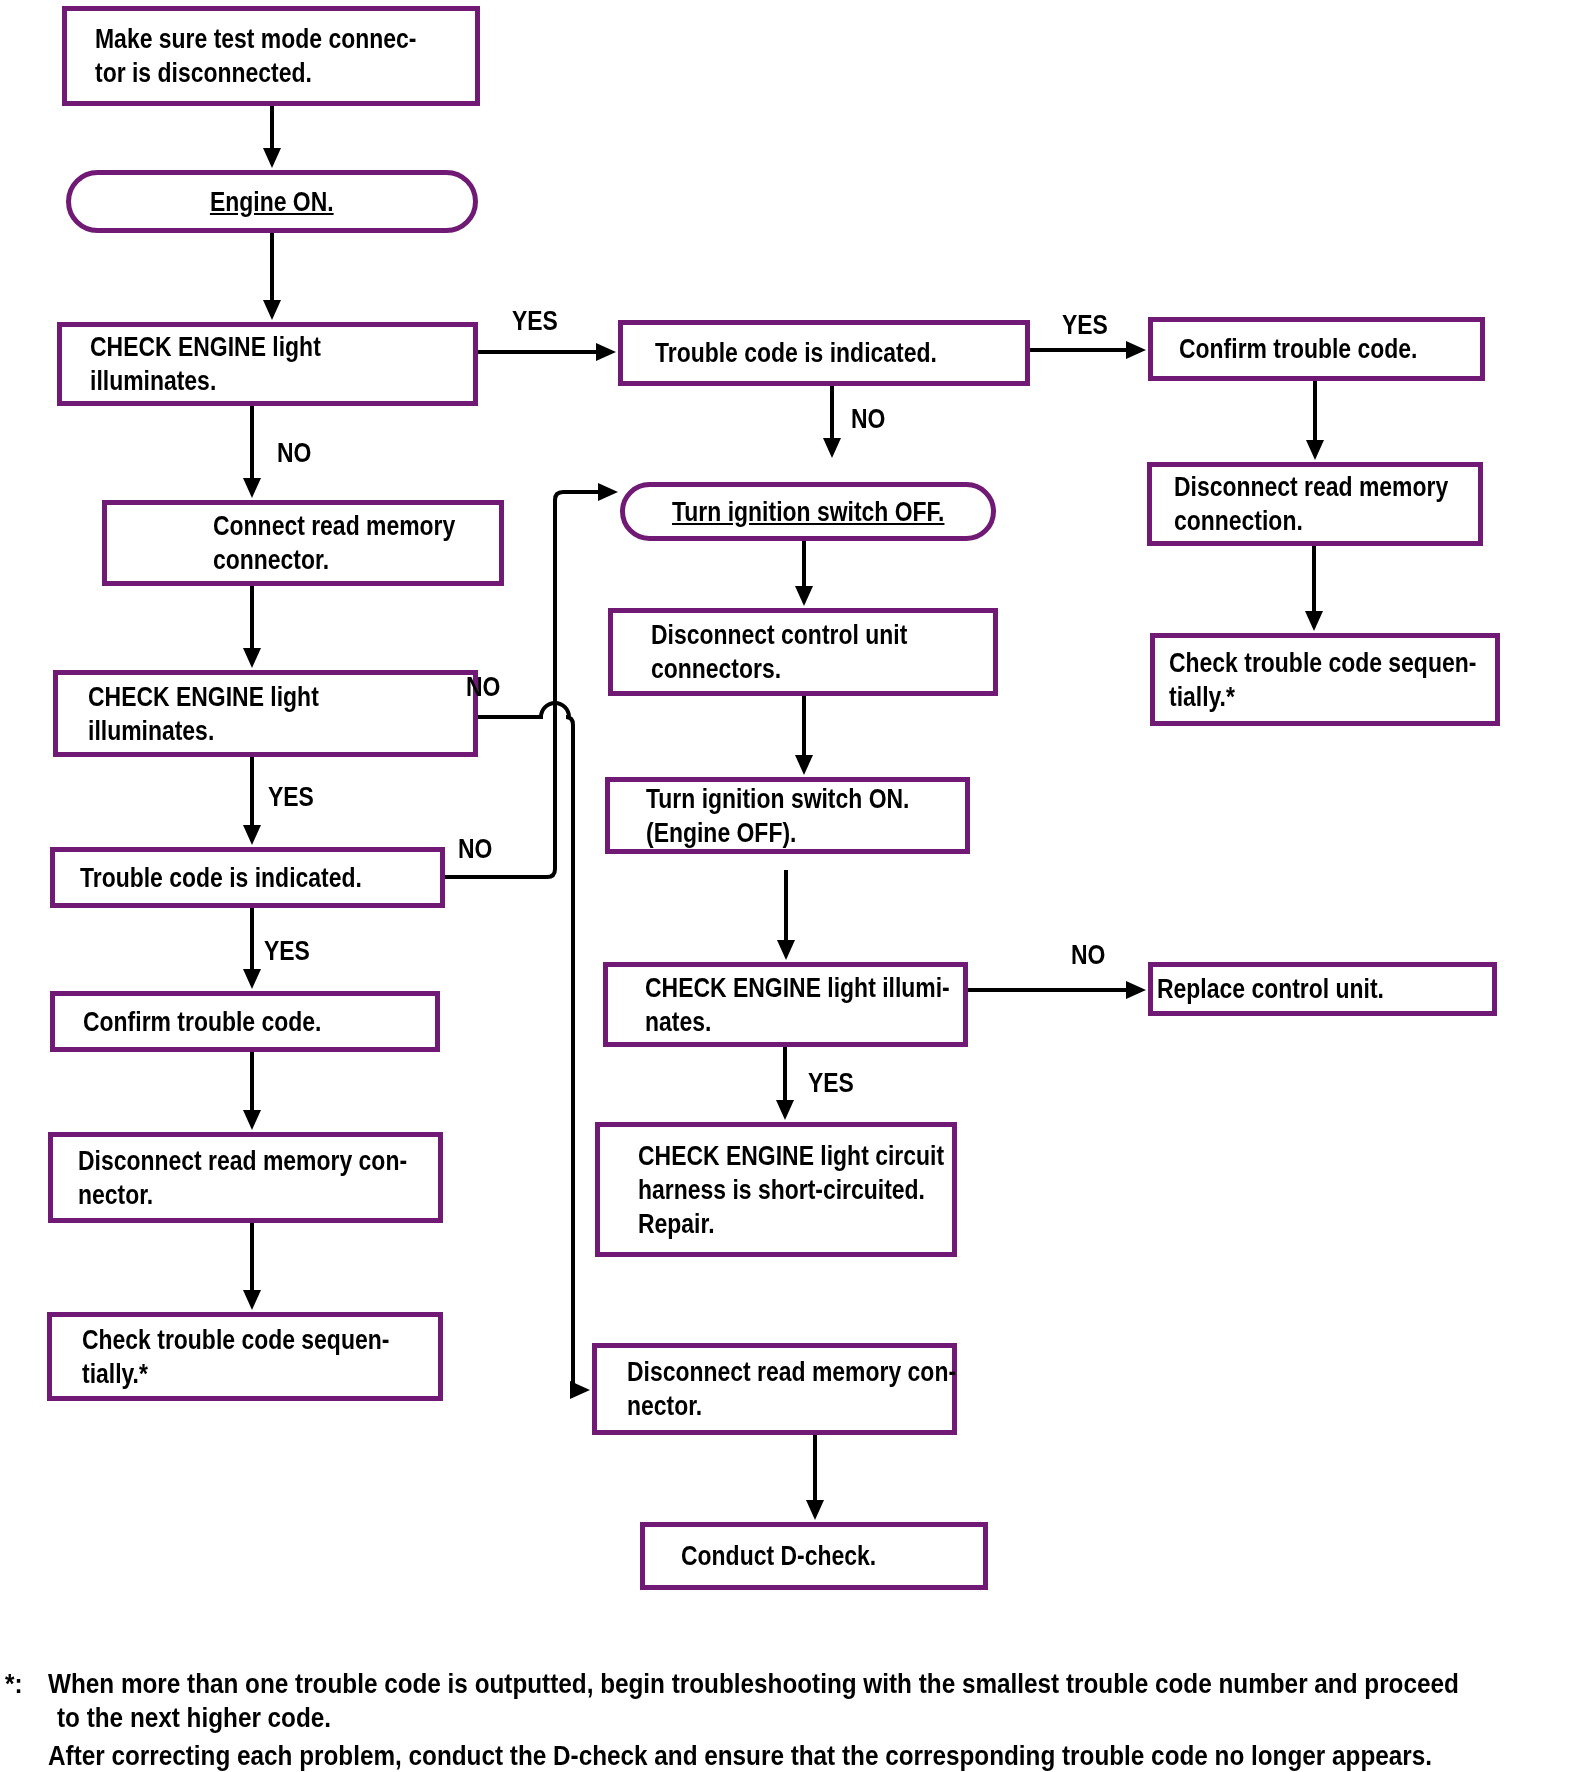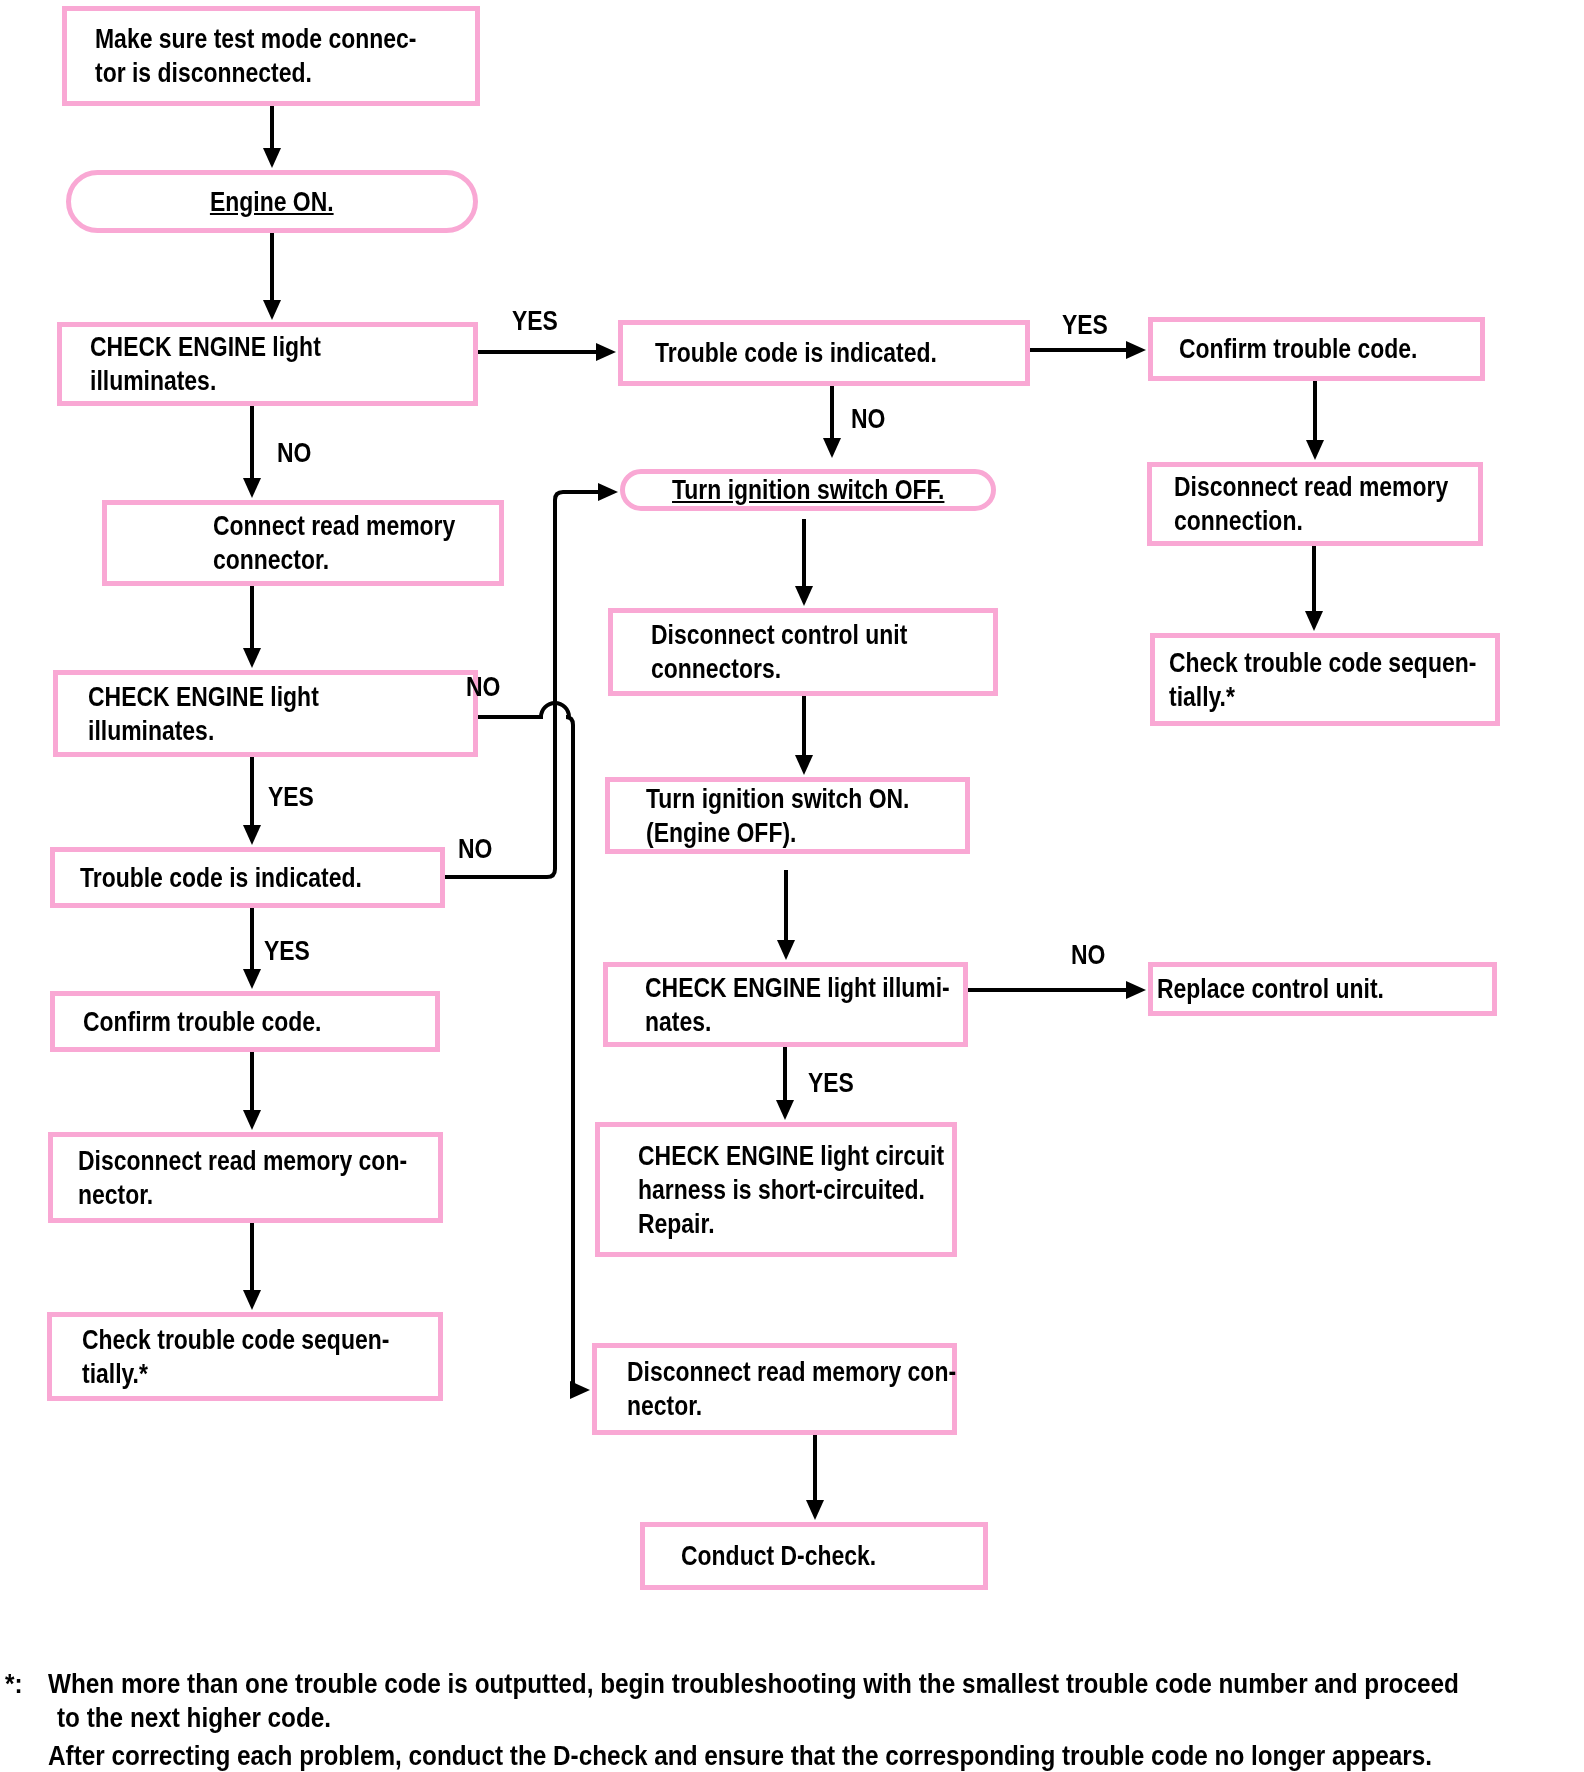--- a/index.html
+++ b/index.html
@@ -1,19 +1,19 @@
 <!DOCTYPE html>
 <html><head>
 <meta charset="utf-8">
 <style>
   html,body{margin:0;padding:0;background:#fff;}
   .page{position:relative;width:1584px;height:1772px;background:#ffffff;overflow:hidden;
         font-family:"Liberation Sans",sans-serif;color:#000;}
   .wires{position:absolute;left:0;top:0;}
-  .node{position:absolute;box-sizing:border-box;border:5px solid #f9a8d4;background:#fff;
+  .node{position:absolute;box-sizing:border-box;border:5px solid #701a75;background:#fff;
         display:flex;align-items:center;padding-right:6px;}
   .node .txt{font:bold 27px/34px "Liberation Sans",sans-serif;white-space:pre;flex:none;
              transform:scaleX(0.85);transform-origin:0 50%;}
   .stadium{border-radius:42px;justify-content:center;padding-right:0;text-decoration:underline;}
   .stadium .txt{transform-origin:50% 50%;text-align:center;}
   .lbl{position:absolute;font:bold 27px/30px "Liberation Sans",sans-serif;white-space:pre;
        transform:scaleX(0.85);transform-origin:0 50%;}
   .fn{position:absolute;font:bold 27px/33px "Liberation Sans",sans-serif;white-space:pre;
       transform:scaleX(0.9);transform-origin:0 0;}
 </style>
@@ -108,21 +108,21 @@
 
   <div class="node" style="left:47px;top:1312px;width:396px;height:89px;padding-left:30px;">
     <span class="txt">Check trouble code sequen-
 tially.*</span>
     </div>
 
   <div class="node" style="left:618px;top:320px;width:412px;height:66px;padding-left:32px;">
     <span class="txt">Trouble code is indicated.</span>
     </div>
 
-  <div class="node stadium" style="left:620px;top:469px;width:376px;height:42px;">
+  <div class="node stadium" style="left:620px;top:482px;width:376px;height:59px;">
     <span class="txt">Turn ignition switch OFF.</span>
     </div>
 
   <div class="node" style="left:608px;top:608px;width:390px;height:88px;padding-left:38px;">
     <span class="txt">Disconnect control unit
 connectors.</span>
     </div>
 
   <div class="node" style="left:605px;top:777px;width:365px;height:77px;padding-left:36px;">
     <span class="txt">Turn ignition switch ON.

